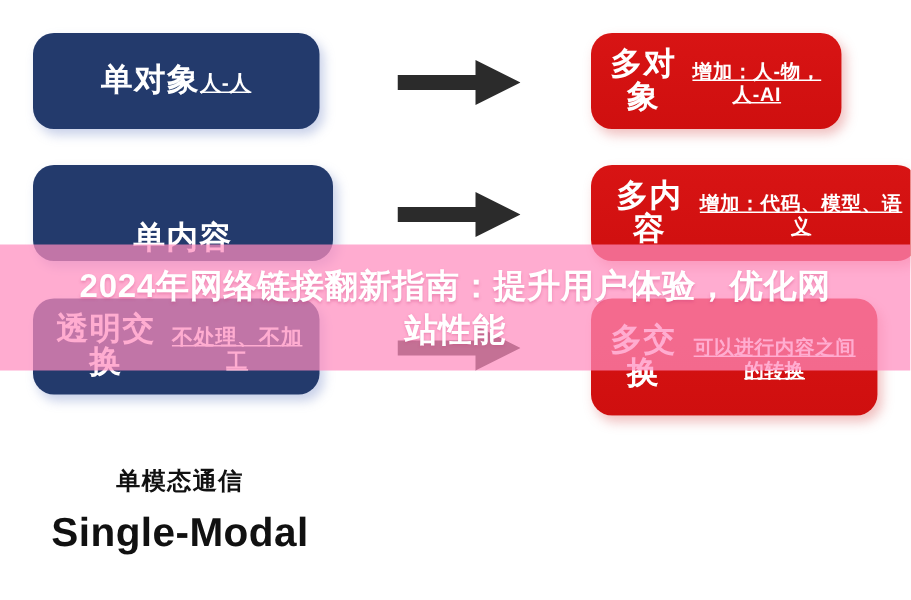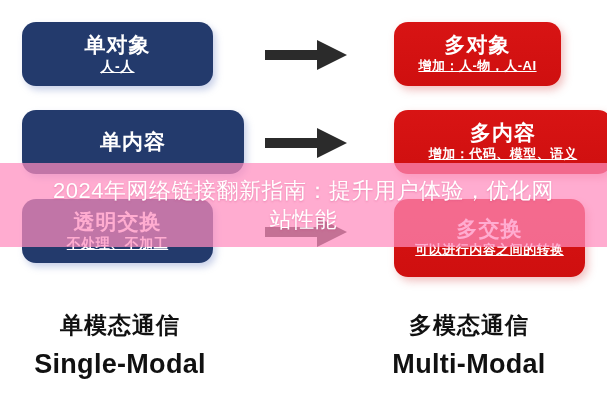--- a/index.html
+++ b/index.html
@@ -20,21 +20,20 @@
     height: 400px;
     background: #ffffff;
     overflow: hidden;
   }
 
   
   .card {
     position: absolute;
     border-radius: 14px;
     display: flex;
-    flex-direction: column;
     align-items: center;
     justify-content: center;
     text-align: center;
     box-sizing: border-box;
     padding: 4px 8px;
   }
   .card.blue {
     background: #233a6c;
     box-shadow: 3px 4px 7px rgba(120,140,200,0.40);
   }
@@ -54,21 +53,21 @@
     font-weight: bold;
     line-height: 1.1;
     letter-spacing: 0.5px;
     text-decoration: underline;
   }
 
   
   #card-single-object { left: 22px; top: 22px; width: 191px; height: 64px; }
   #card-multi-object  { left: 394px; top: 22px; width: 167px; height: 64px; }
   
-  #card-single-content { left: 22px; top: 110px; width: 222px; height: 64px; }
+  #card-single-content { left: 22px; top: 110px; width: 200px; height: 64px; align-items: flex-end; }
   #card-multi-content  { left: 394px; top: 110px; width: 218px; height: 64px; }
   
   #card-transparent-exchange { left: 22px; top: 199px; width: 191px; height: 64px; justify-content: center; }
   #card-multi-exchange       { left: 394px; top: 199px; width: 191px; height: 78px; }
 
   #card-single-object .card-title,
   #card-multi-object .card-title,
   #card-single-content .card-title,
   #card-multi-content .card-title,
   #card-transparent-exchange .card-title,
@@ -96,41 +95,41 @@
 
   
   .bottom-label {
     position: absolute;
     width: 240px;
     text-align: center;
     color: #111111;
   }
   #label-single { left: 0px;   top: 312px; }
   #label-multi  { left: 349px; top: 312px; }
-  .bl-cn { font-size: 23px; font-weight: bold; letter-spacing: 1px; line-height: 1.2; }
+  .bl-cn { font-size: 16px; font-weight: bold; letter-spacing: 1px; line-height: 1.2; }
   .bl-en { font-size: 27px; font-weight: bold; letter-spacing: 0.3px; line-height: 1.35; margin-top: 6px; }
 
   
   #promo-banner {
     position: absolute;
     left: 0;
     top: 163px;
     width: 607px;
     height: 84px;
     background: rgba(255,140,190,0.72);
     display: flex;
     align-items: center;
     justify-content: center;
     box-sizing: border-box;
     padding: 0 28px;
   }
   #promo-text {
     color: #ffffff;
     font-size: 22px;
-    font-weight: normal;
+    font-weight: bold;
     line-height: 1.32;
     text-align: center;
     letter-spacing: 0.5px;
     text-shadow: 0 1px 2px rgba(200,60,120,0.35);
     max-width: 520px;
   }
 </style>
 </head>
 <body>
 
@@ -181,22 +180,18 @@
   <div class="card red" id="card-multi-exchange">
     <div class="card-title">多交换</div>
     <div class="card-sub">可以进行内容之间的转换</div>
   </div>
 
   <div class="bottom-label" id="label-single">
     <div class="bl-cn">单模态通信</div>
     <div class="bl-en">Single-Modal</div>
   </div>
 
-  <div class="bottom-label" id="label-multi">
-    <div class="bl-cn">多模态通信</div>
-    <div class="bl-en">Multi-Modal</div>
-  </div>
 
   <div id="promo-banner">
     <div id="promo-text">2024年网络链接翻新指南：提升用户体验，优化网站性能</div>
   </div>
 
 </div>
 
 </body></html>

